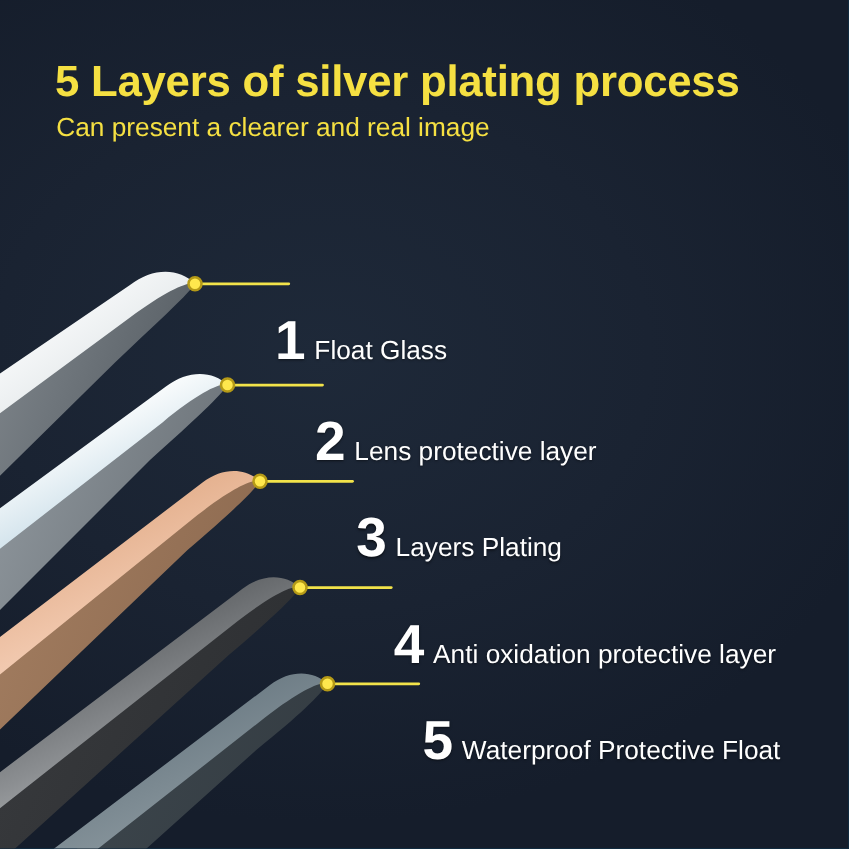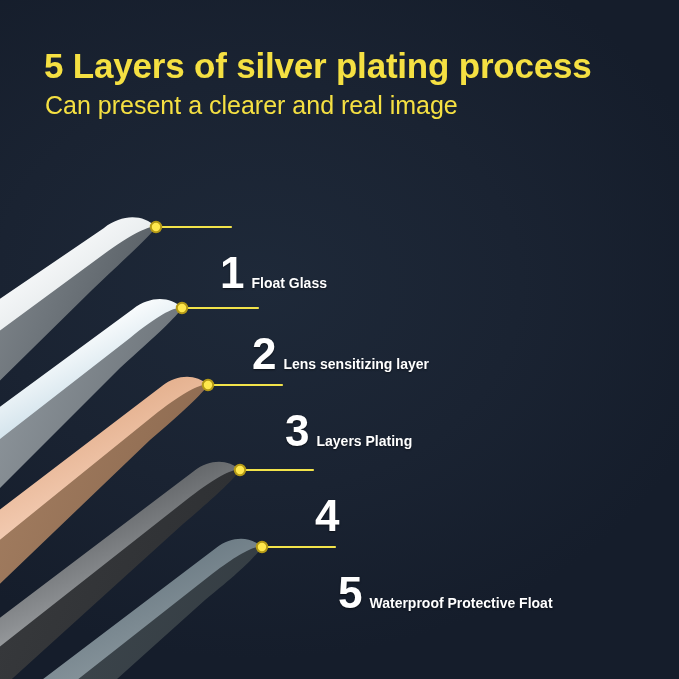--- a/index.html
+++ b/index.html
@@ -37,21 +37,21 @@
     margin: 0;
     font-size: 35px;
     font-weight: bold;
     letter-spacing: -0.2px;
     color: #f5e042;
     line-height: 1.12;
     white-space: nowrap;
   }
   #subtitle {
     margin: 6px 0 0 1px;
-    font-size: 25px;
+    font-size: 21px;
     font-weight: normal;
     color: #f5e042;
     line-height: 1.15;
     white-space: nowrap;
   }
 
   
   #artwork {
     position: absolute;
     left: 0;
@@ -69,22 +69,22 @@
   }
   .callout-number {
     font-size: 44px;
     font-weight: bold;
     color: #ffffff;
     line-height: 1;
     letter-spacing: -1px;
     text-shadow: 0 1px 2px rgba(0,0,0,0.55);
   }
   .callout-label {
-    font-size: 14px;
-    font-weight: bold;
+    font-size: 21px;
+    font-weight: normal;
     color: #ffffff;
     line-height: 1;
     margin-left: 8px;
     text-shadow: 0 1px 2px rgba(0,0,0,0.45);
   }
 </style>
 </head>
 <body>
 
 <div id="infographic">
@@ -250,30 +250,31 @@
     <h2 id="subtitle">Can present a clearer and real image</h2>
   </div>
 
   <div class="callout" style="left:220px; top:251px;">
     <span class="callout-number">1</span>
     <span class="callout-label">Float Glass</span>
   </div>
 
   <div class="callout" style="left:252px; top:332px;">
     <span class="callout-number">2</span>
-    <span class="callout-label">Lens sensitizing layer</span>
+    <span class="callout-label">Lens protective layer</span>
   </div>
 
   <div class="callout" style="left:285px; top:409px;">
     <span class="callout-number">3</span>
     <span class="callout-label">Layers Plating</span>
   </div>
 
   <div class="callout" style="left:315px; top:494px;">
     <span class="callout-number">4</span>
+    <span class="callout-label">Anti oxidation protective layer</span>
   </div>
 
   <div class="callout" style="left:338px; top:571px;">
     <span class="callout-number">5</span>
     <span class="callout-label">Waterproof Protective Float</span>
   </div>
 
 </div>
 
 </body></html>

